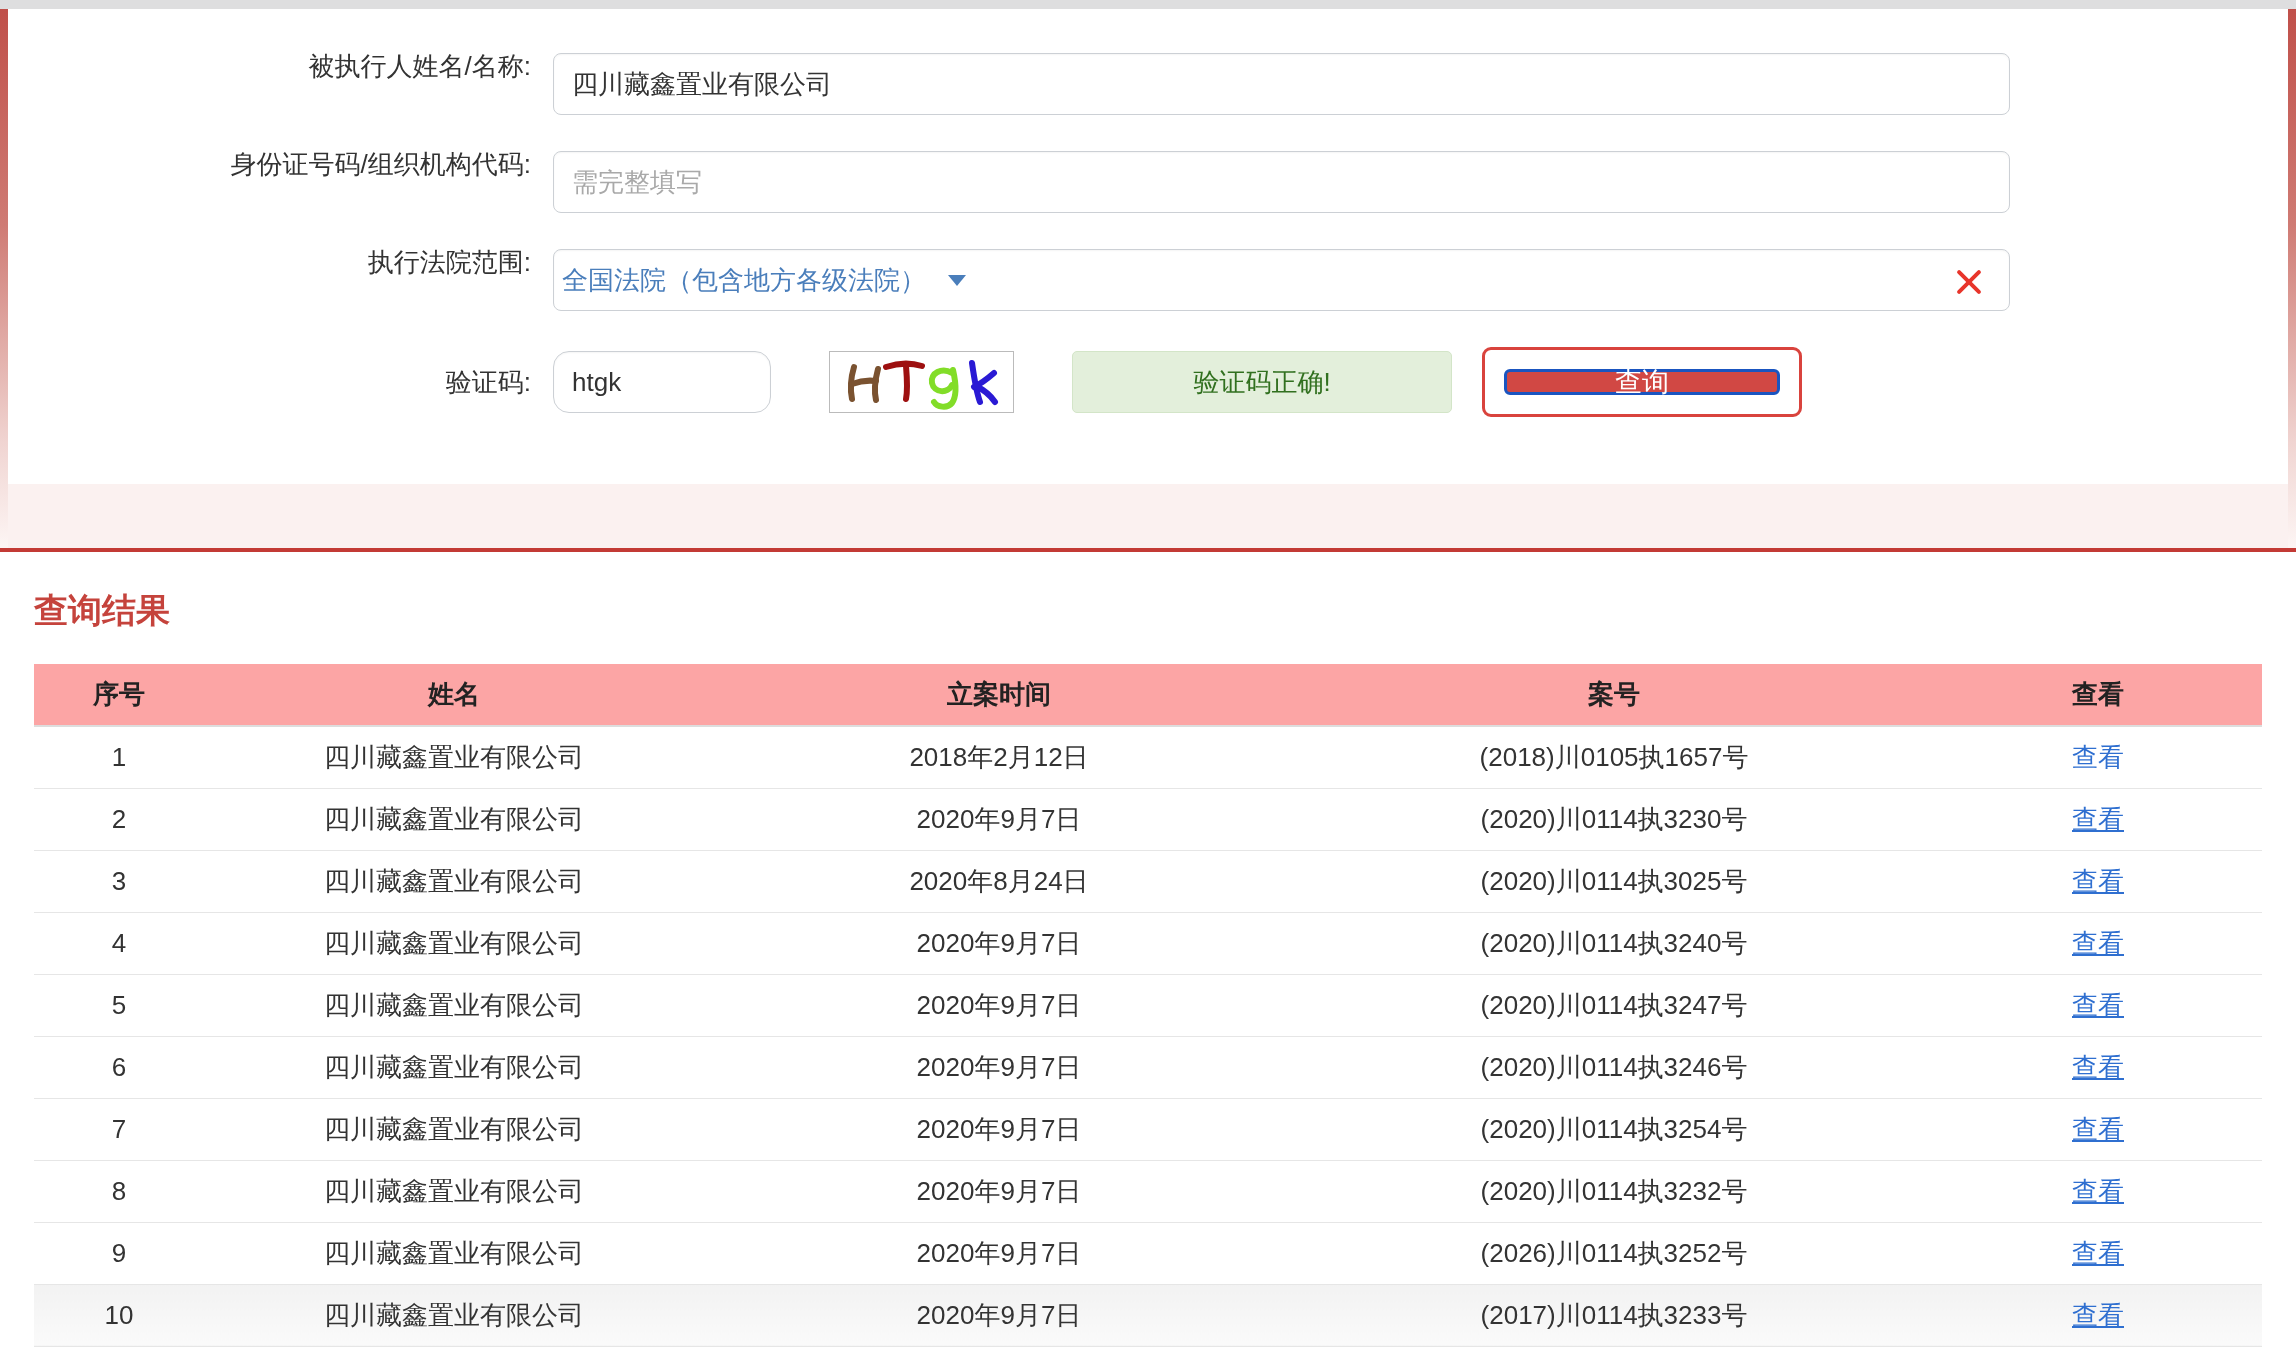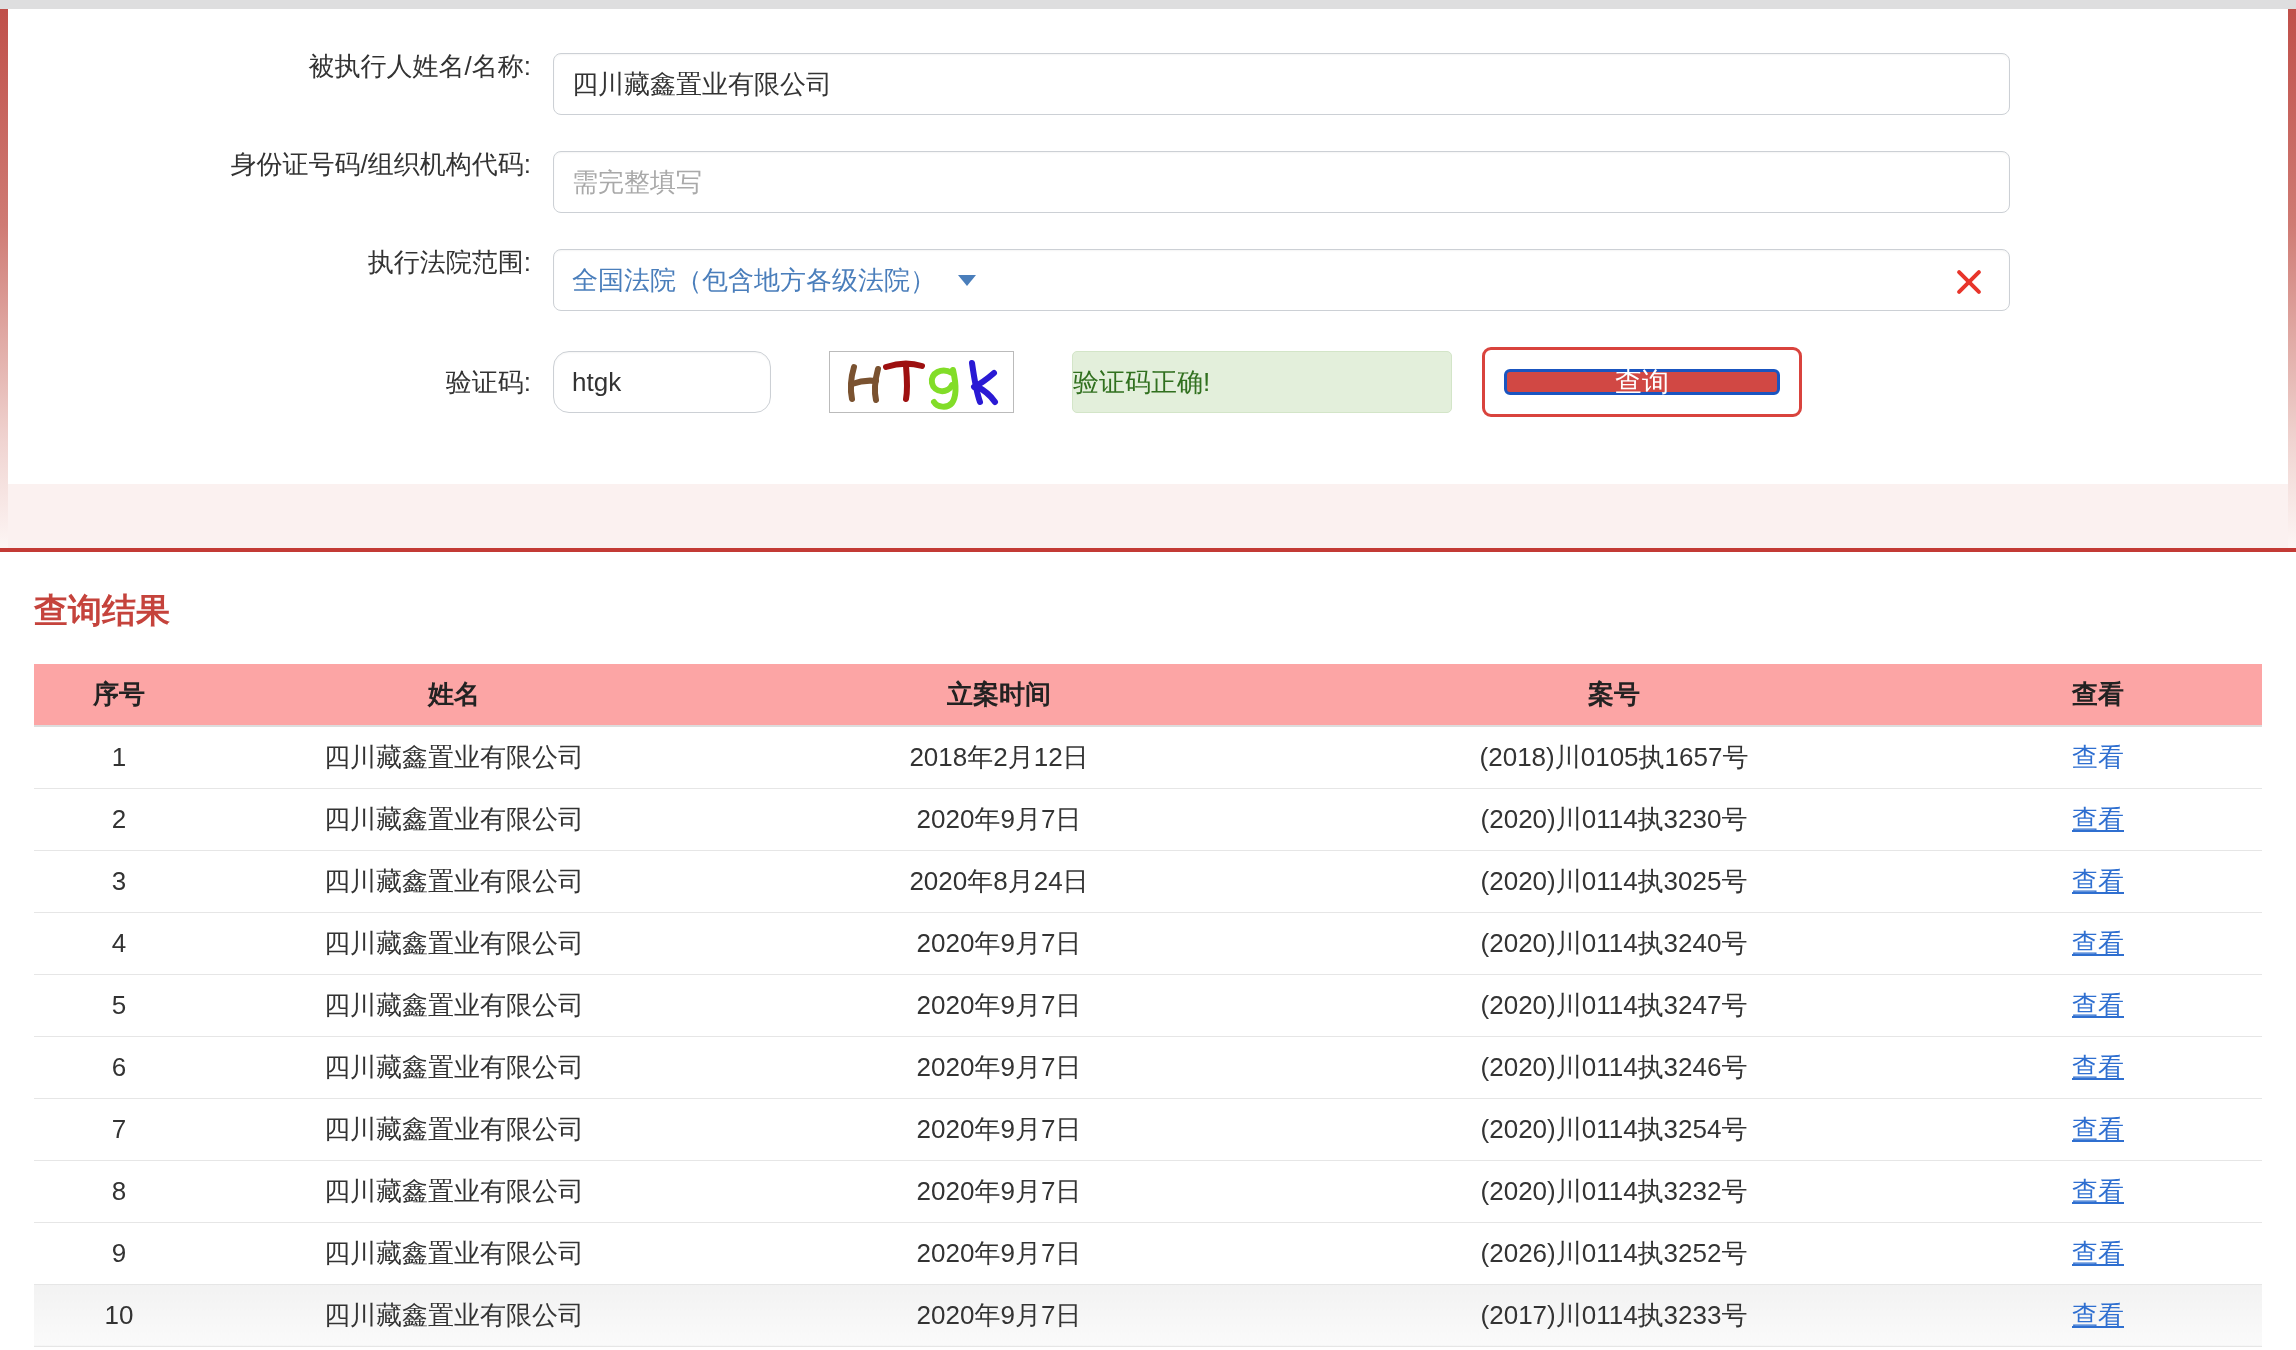--- a/index.html
+++ b/index.html
@@ -92,21 +92,21 @@
   .select-box {
     position: relative;
     width: 1457px;
     height: 62px;
     border: 1px solid #ccd0d5;
     border-radius: 8px;
     background: #ffffff;
     box-shadow: inset 0 1px 2px rgba(0,0,0,0.045);
     display: flex;
     align-items: center;
-    padding: 0 18px;
+    padding: 0 8px;
     cursor: pointer;
     gap: 12px;
   }
   .select-value {
     font-size: 26px;
     color: #4a7ebb;
     white-space: nowrap;
   }
   .caret {
     margin-left: 10px;
@@ -166,21 +166,21 @@
 
   .captcha-ok {
     margin-left: 58px;
     width: 380px;
     height: 62px;
     background: #e3efdb;
     border: 1px solid #d3e5c8;
     border-radius: 5px;
     display: flex;
     align-items: center;
-    justify-content: flex-start;
+    justify-content: center;
     font-size: 26px;
     color: #31701f;
   }
 
   .query-btn-outer {
     margin-left: 30px;
     width: 320px;
     height: 70px;
     border: 3px solid #d9433d;
     border-radius: 9px;

